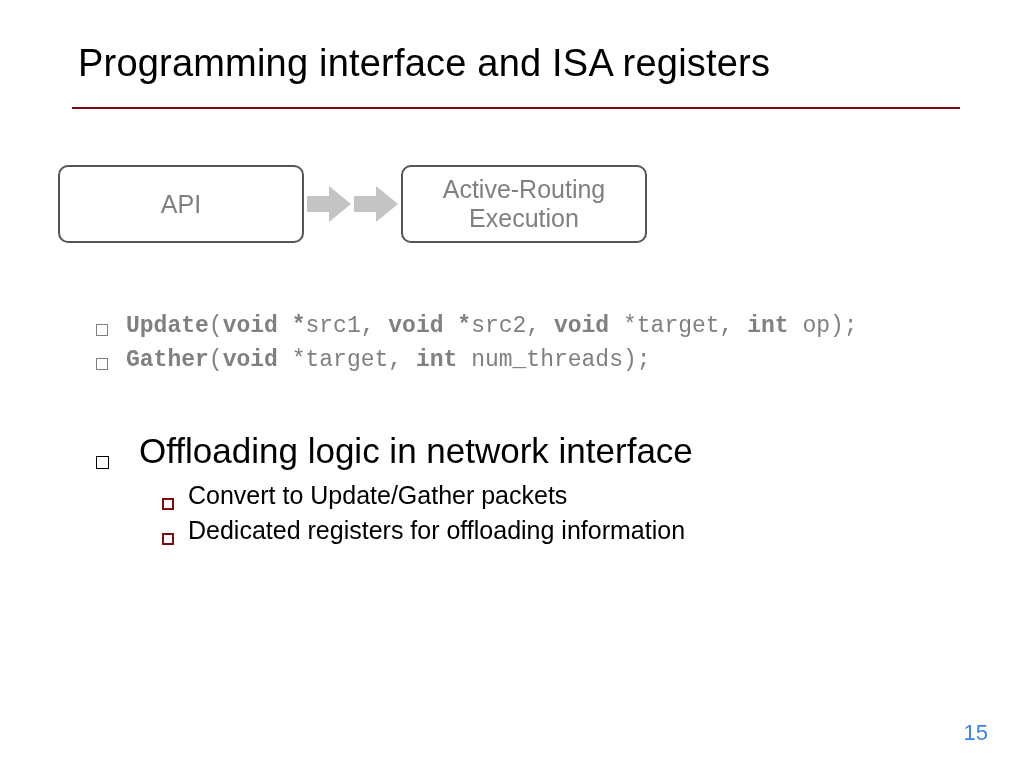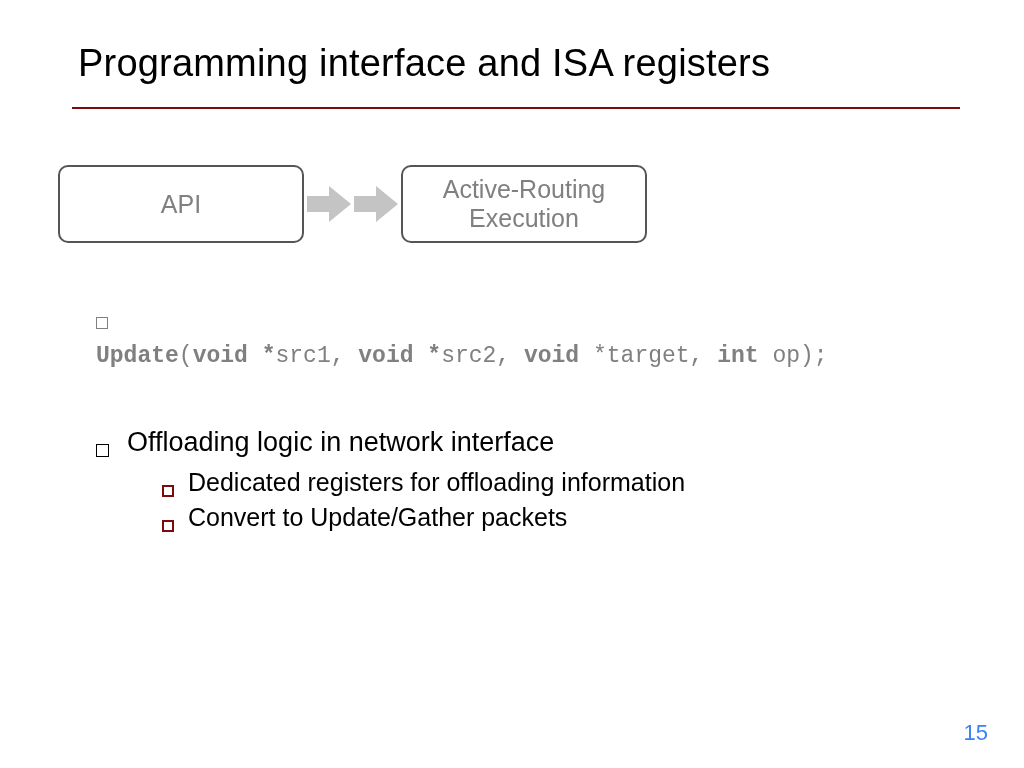--- a/index.html
+++ b/index.html
@@ -5,28 +5,28 @@
   * { box-sizing: border-box; margin: 0; padding: 0; }
   html, body { width: 1024px; height: 768px; background: #fff; font-family: "Futura", "Century Gothic", "Avant Garde", "Trebuchet MS", sans-serif; color: #000; }
   .slide { position: relative; width: 1024px; height: 768px; padding: 42px 64px 30px 72px; }
   .title { font-size: 38px; font-weight: 400; letter-spacing: 0.2px; margin-bottom: 22px; margin-left: 6px; }
   .rule { border: none; border-top: 2px solid #7a0c0c; margin-bottom: 56px; }
   .flow { display: flex; align-items: center; gap: 3px; margin-left: -14px; margin-bottom: 70px; }
   .box { border: 2px solid #555; border-radius: 10px; width: 246px; height: 78px; display: flex; align-items: center; justify-content: center; text-align: center; font-size: 25px; line-height: 1.15; color: #808080; }
   .arrow { width: 44px; height: 36px; display: flex; align-items: center; justify-content: center; }
   .arrow svg { width: 44px; height: 36px; fill: #c4c4c4; }
   .code-list { list-style: none; margin-left: 24px; margin-bottom: 58px; }
-  .code-list li { display: flex; align-items: baseline; gap: 18px; margin-bottom: 8px; flex-direction: column; }
+  .code-list li { display: flex; align-items: baseline; gap: 18px; margin-bottom: 8px; }
   .bullet-sq { width: 12px; height: 12px; border: 1.5px solid #808080; flex-shrink: 0; position: relative; top: 4px; }
   .code { font-family: "Courier New", Courier, monospace; font-size: 23px; color: #808080; letter-spacing: 0px; }
   .code .b { font-weight: bold; }
   .body-list { list-style: none; margin-left: 24px; }
   .body-list > li { display: flex; align-items: baseline; gap: 18px; margin-bottom: 10px; }
   .bullet-sq2 { width: 13px; height: 13px; border: 1.8px solid #000; flex-shrink: 0; position: relative; top: 6px; }
-  .body-text { font-size: 27px; }
+  .body-text { font-size: 35px; margin-left: 12px; }
   .sub-list { list-style: none; margin-left: 90px; margin-top: 4px; }
   .sub-list > li { display: flex; align-items: baseline; gap: 14px; margin-bottom: 6px; }
   .bullet-sub { width: 12px; height: 12px; border: 2.2px solid #7a0c0c; flex-shrink: 0; position: relative; top: 6px; }
   .sub-text { font-size: 25px; }
   .pagenum { position: absolute; right: 36px; bottom: 22px; font-size: 22px; color: #3b82f6; font-family: Arial, sans-serif; }
 </style>
 </head>
 <body>
 
 <div class="slide">
@@ -50,33 +50,37 @@
     <div class="box">
         <span>Active-Routing Execution</span>
       </div>
   </div>
 
   <ul class="code-list">
     <li>
       <span class="bullet-sq"></span>
       <span class="code"><span class="b">Update</span><span>(</span><span class="b">void *</span><span>src1</span><span>, </span><span class="b">void *</span><span>src2</span><span>, </span><span class="b">void </span><span>*</span><span>target</span><span>, </span><span class="b">int </span><span>op</span><span>);</span></span>
     </li>
+    <li>
+      <span class="bullet-sq"></span>
+      <span class="code"><span class="b">Gather</span><span>(</span><span class="b">void </span><span>*</span><span>target</span><span>, </span><span class="b">int </span><span>num_threads</span><span>);</span></span>
+    </li>
   </ul>
 
   <ul class="body-list">
     <li>
       <span class="bullet-sq2"></span>
       <span class="body-text">Offloading logic in network interface</span>
     </li>
   </ul>
   <ul class="sub-list">
     <li>
       <span class="bullet-sub"></span>
-      <span class="sub-text">Dedicated registers for offloading information</span>
+      <span class="sub-text">Convert to Update/Gather packets</span>
     </li>
     <li>
       <span class="bullet-sub"></span>
-      <span class="sub-text">Convert to Update/Gather packets</span>
+      <span class="sub-text">Dedicated registers for offloading information</span>
     </li>
   </ul>
 
   <div class="pagenum">15</div>
 </div>
 
 </body></html>

